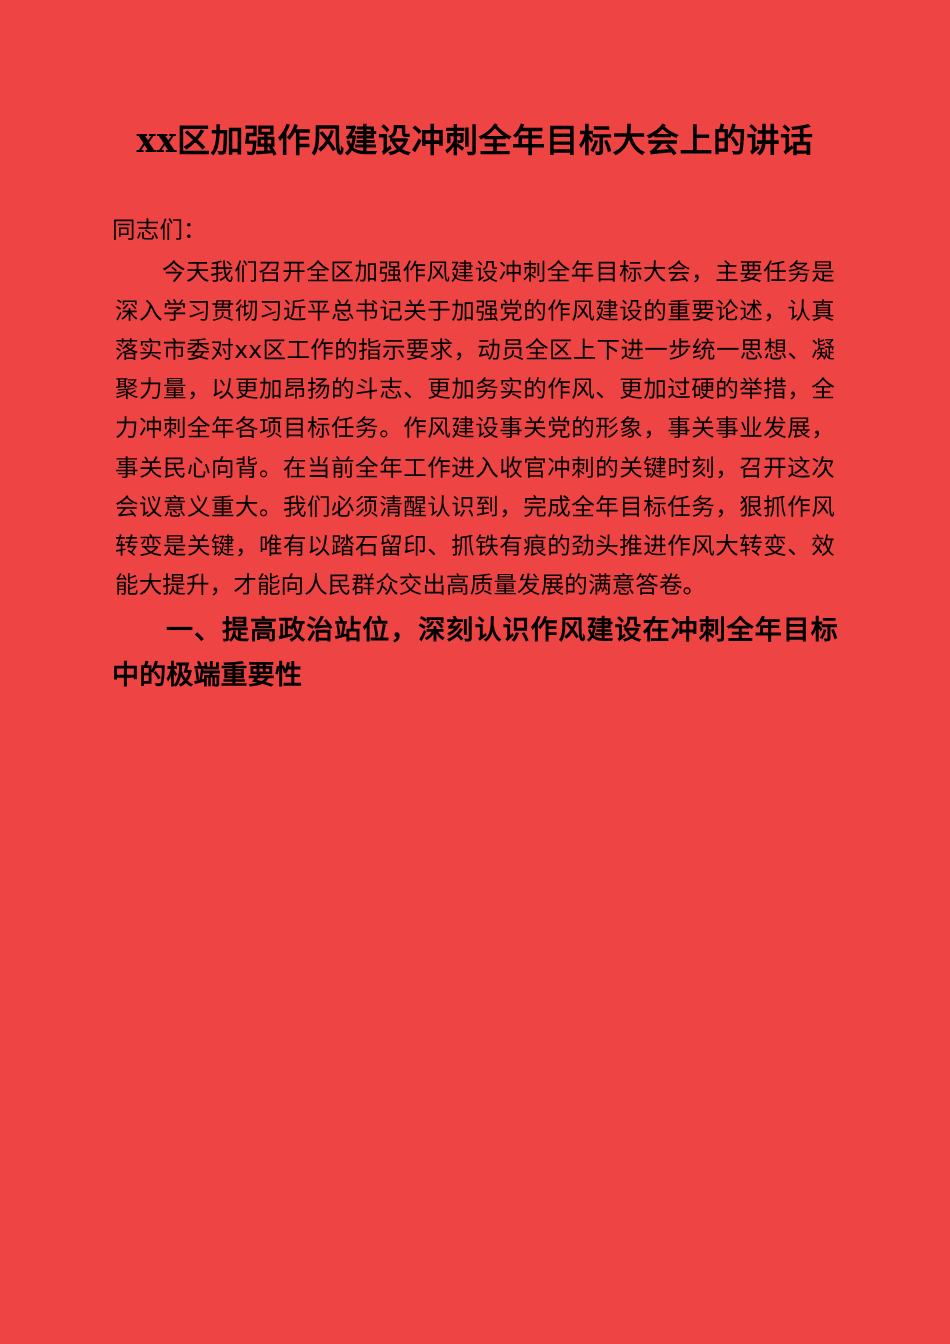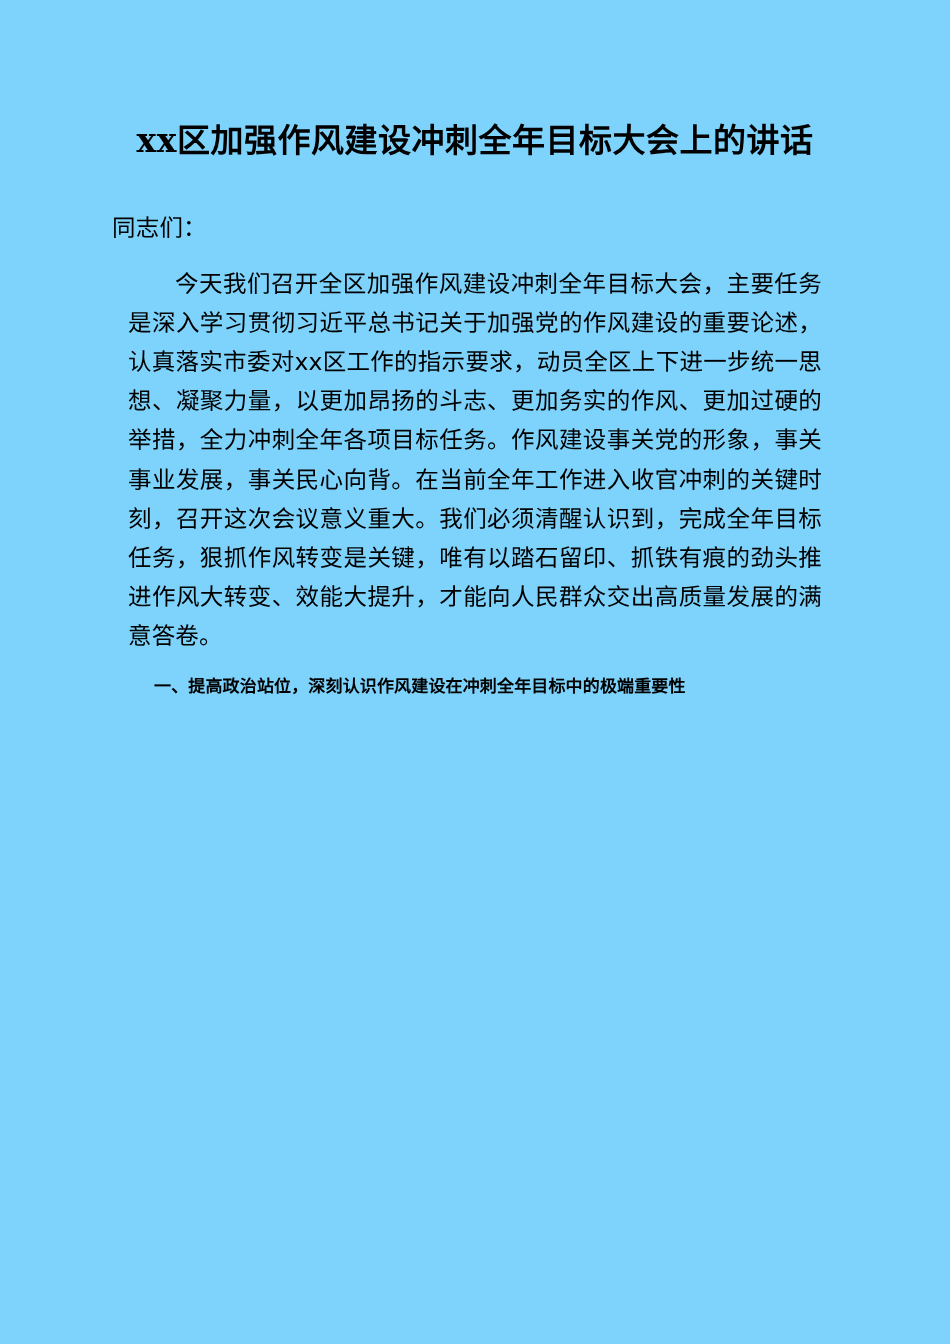--- a/index.html
+++ b/index.html
@@ -12,52 +12,51 @@
     height: 1344px;
     font-family: "DejaVu Sans", "Liberation Sans", sans-serif;
     color: #000000;
     overflow: hidden;
   }
   .page {
     box-sizing: border-box;
     width: 950px;
     height: 1344px;
     padding: 118px 112px 0 112px;
-    background: #7dd3fc;
+    background: #ef4444;
   }
   .doc-title {
     font-family: "DejaVu Serif", "Liberation Serif", serif;
     font-weight: bold;
     font-size: 33px;
     line-height: 1.42;
     text-align: center;
     letter-spacing: 0.5px;
     margin: 0 0 46px 0;
     padding: 0 6px;
   }
   .salutation {
     font-size: 23.5px;
     line-height: 1.62;
     margin: 0 0 4px 0;
     letter-spacing: 0.2px;
-    font-family: Liberation Mono, monospace;
   }
   p.body-para {
     font-size: 23.5px;
     line-height: 1.665;
-    margin: 16px;
+    margin: 3px;
     text-indent: 2em;
     text-align: justify;
     text-justify: inter-ideograph;
     letter-spacing: 0.15px;
   }
   p.heading-para {
-    font-size: 17px;
+    font-size: 27px;
     line-height: 1.665;
-    margin: 8px;
+    margin: 0;
     text-indent: 2em;
     text-align: justify;
     text-justify: inter-ideograph;
     font-weight: bold;
     letter-spacing: 0.15px;
   }
 </style>
 </head>
 <body>
 

